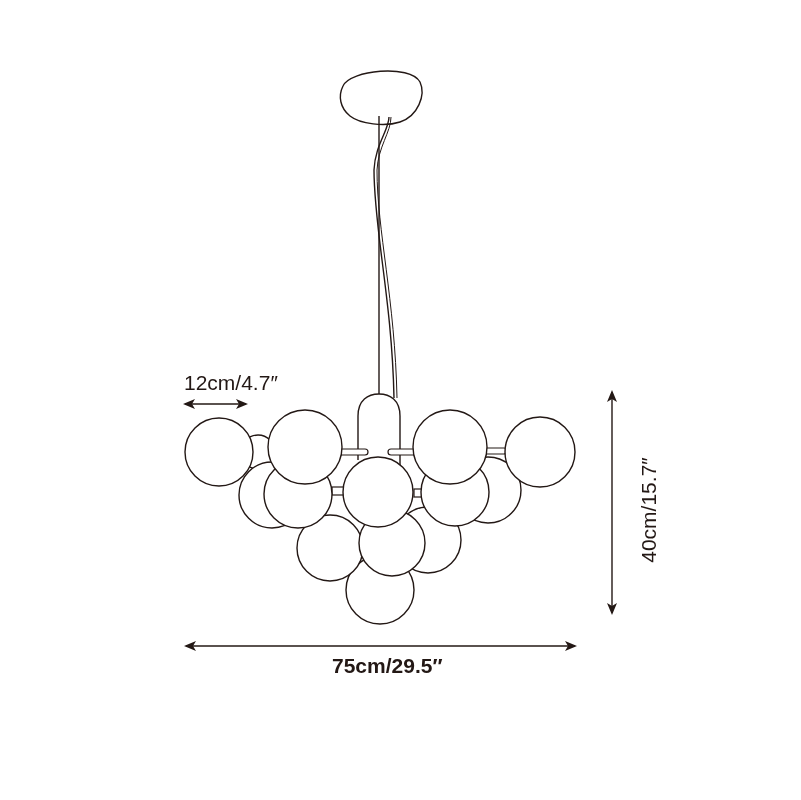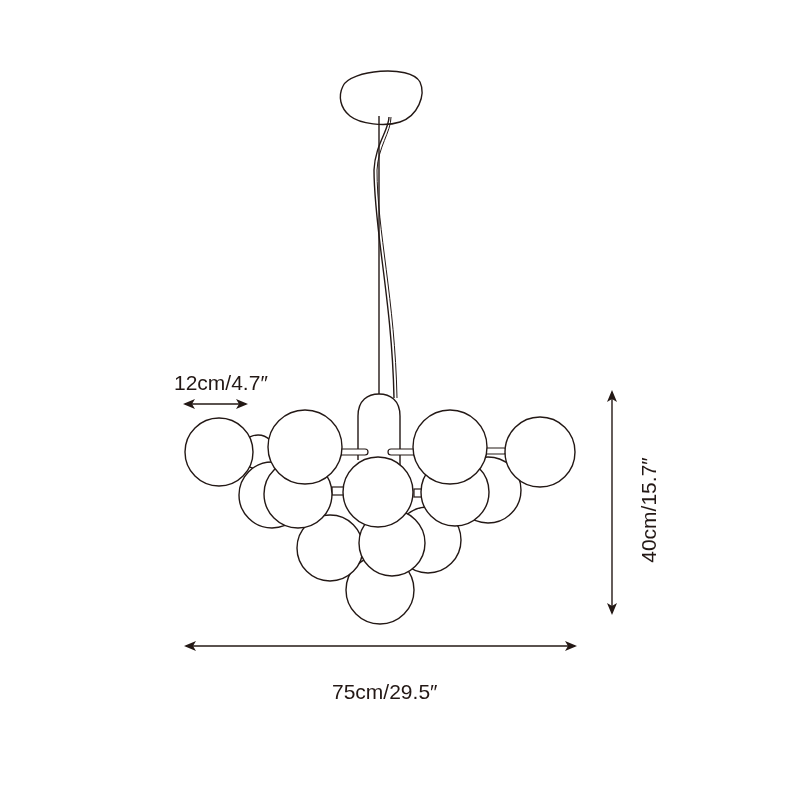--- a/index.html
+++ b/index.html
@@ -6,22 +6,22 @@
     body { width:801px; height:800px; position:relative; overflow:hidden; }
     #diagram { position:absolute; left:0; top:0; width:801px; height:800px; }
     .label {
       position:absolute;
       font-family: "Liberation Sans", sans-serif;
       color:#231815;
       font-size:21px;
       white-space:nowrap;
       line-height:1;
     }
-    #lbl-globe { left:174px; top:372px; }
-    #lbl-width { left:332px; top:681px; }
+    #lbl-globe { left:184px; top:372px; }
+    #lbl-width { left:332px; top:655px;font-weight:bold; }
     #lbl-height {
       left:648px; top:510px;
       transform: translate(-50%, -50%) rotate(-90deg);
       transform-origin: center center;
     }
   </style>
 </head>
 <body>
 
 <svg id="diagram" viewBox="0 0 801 800" xmlns="http://www.w3.org/2000/svg">

